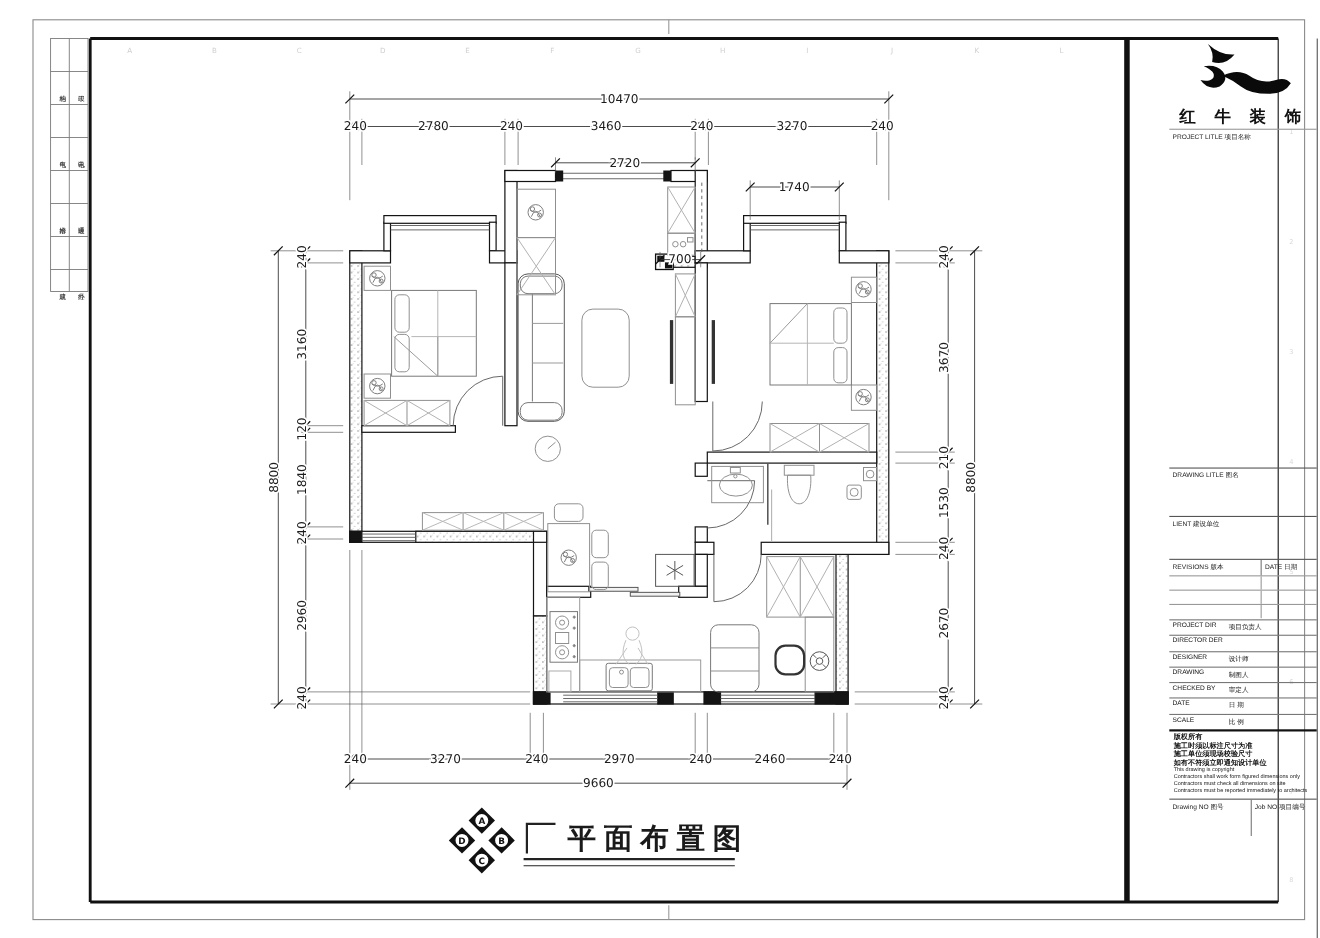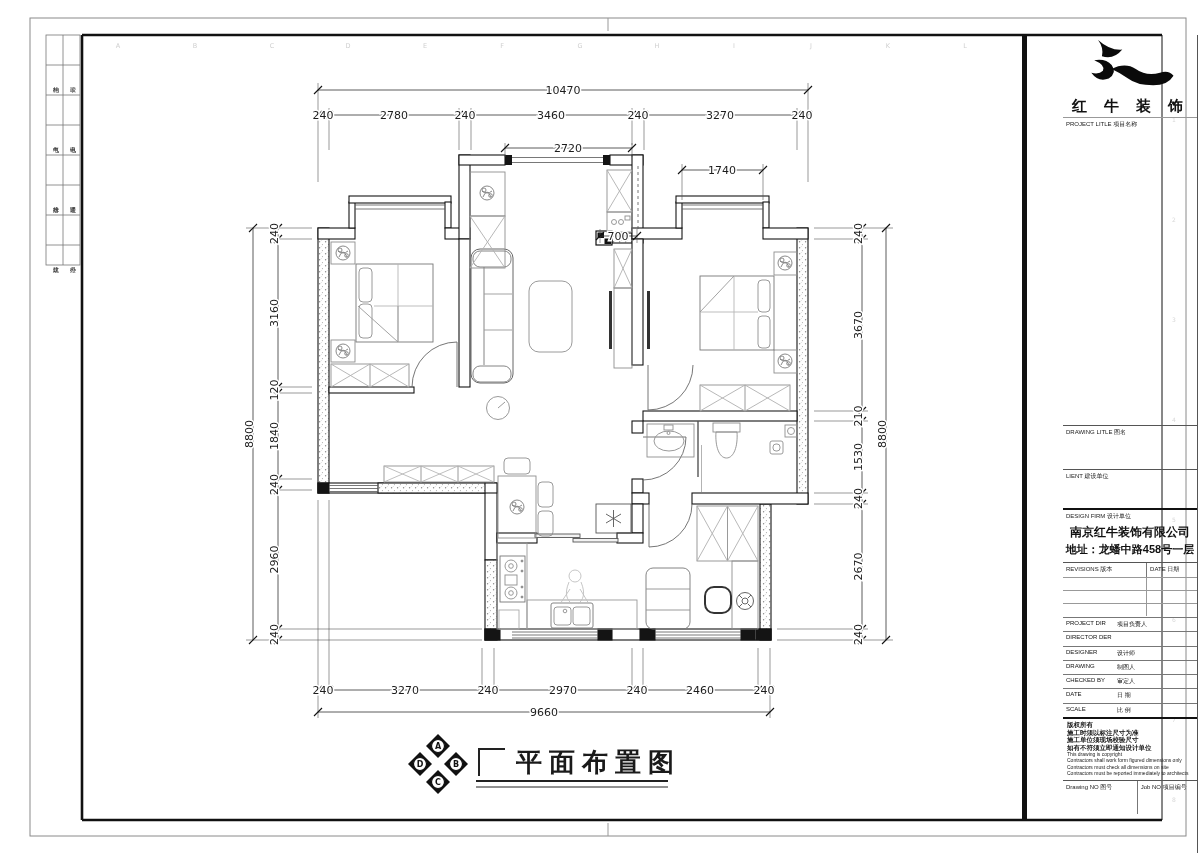--- a/index.html
+++ b/index.html
@@ -537,25 +537,20 @@
   <div class="tb-ptl">
         <div class="lbl">PROJECT LITLE  项目名称</div>
       </div>
   <div class="tb-sp"></div>
   <div class="tb-dtl">
         <div class="lbl">DRAWING LITLE  图名</div>
       </div>
   <div class="tb-client">
         <div class="lbl">LIENT  建设单位</div>
       </div>
-  <div class="tb-firm">
-    <div class="lbl">DESIGN FIRM  设计单位</div>
-    <div class="firm-name">南京红牛装饰有限公司</div>
-    <div class="firm-addr">地址：龙蟠中路458号一层</div>
-  </div>
   <div class="tb-rev">
     <div class="rev-head">
       <div class="lbl">REVISIONS  版本</div>
       <div class="lbl">DATE  日期</div>
     </div>
     <div class="rev-row">
           <div></div>
           <div></div>
         </div>
     <div class="rev-row">

